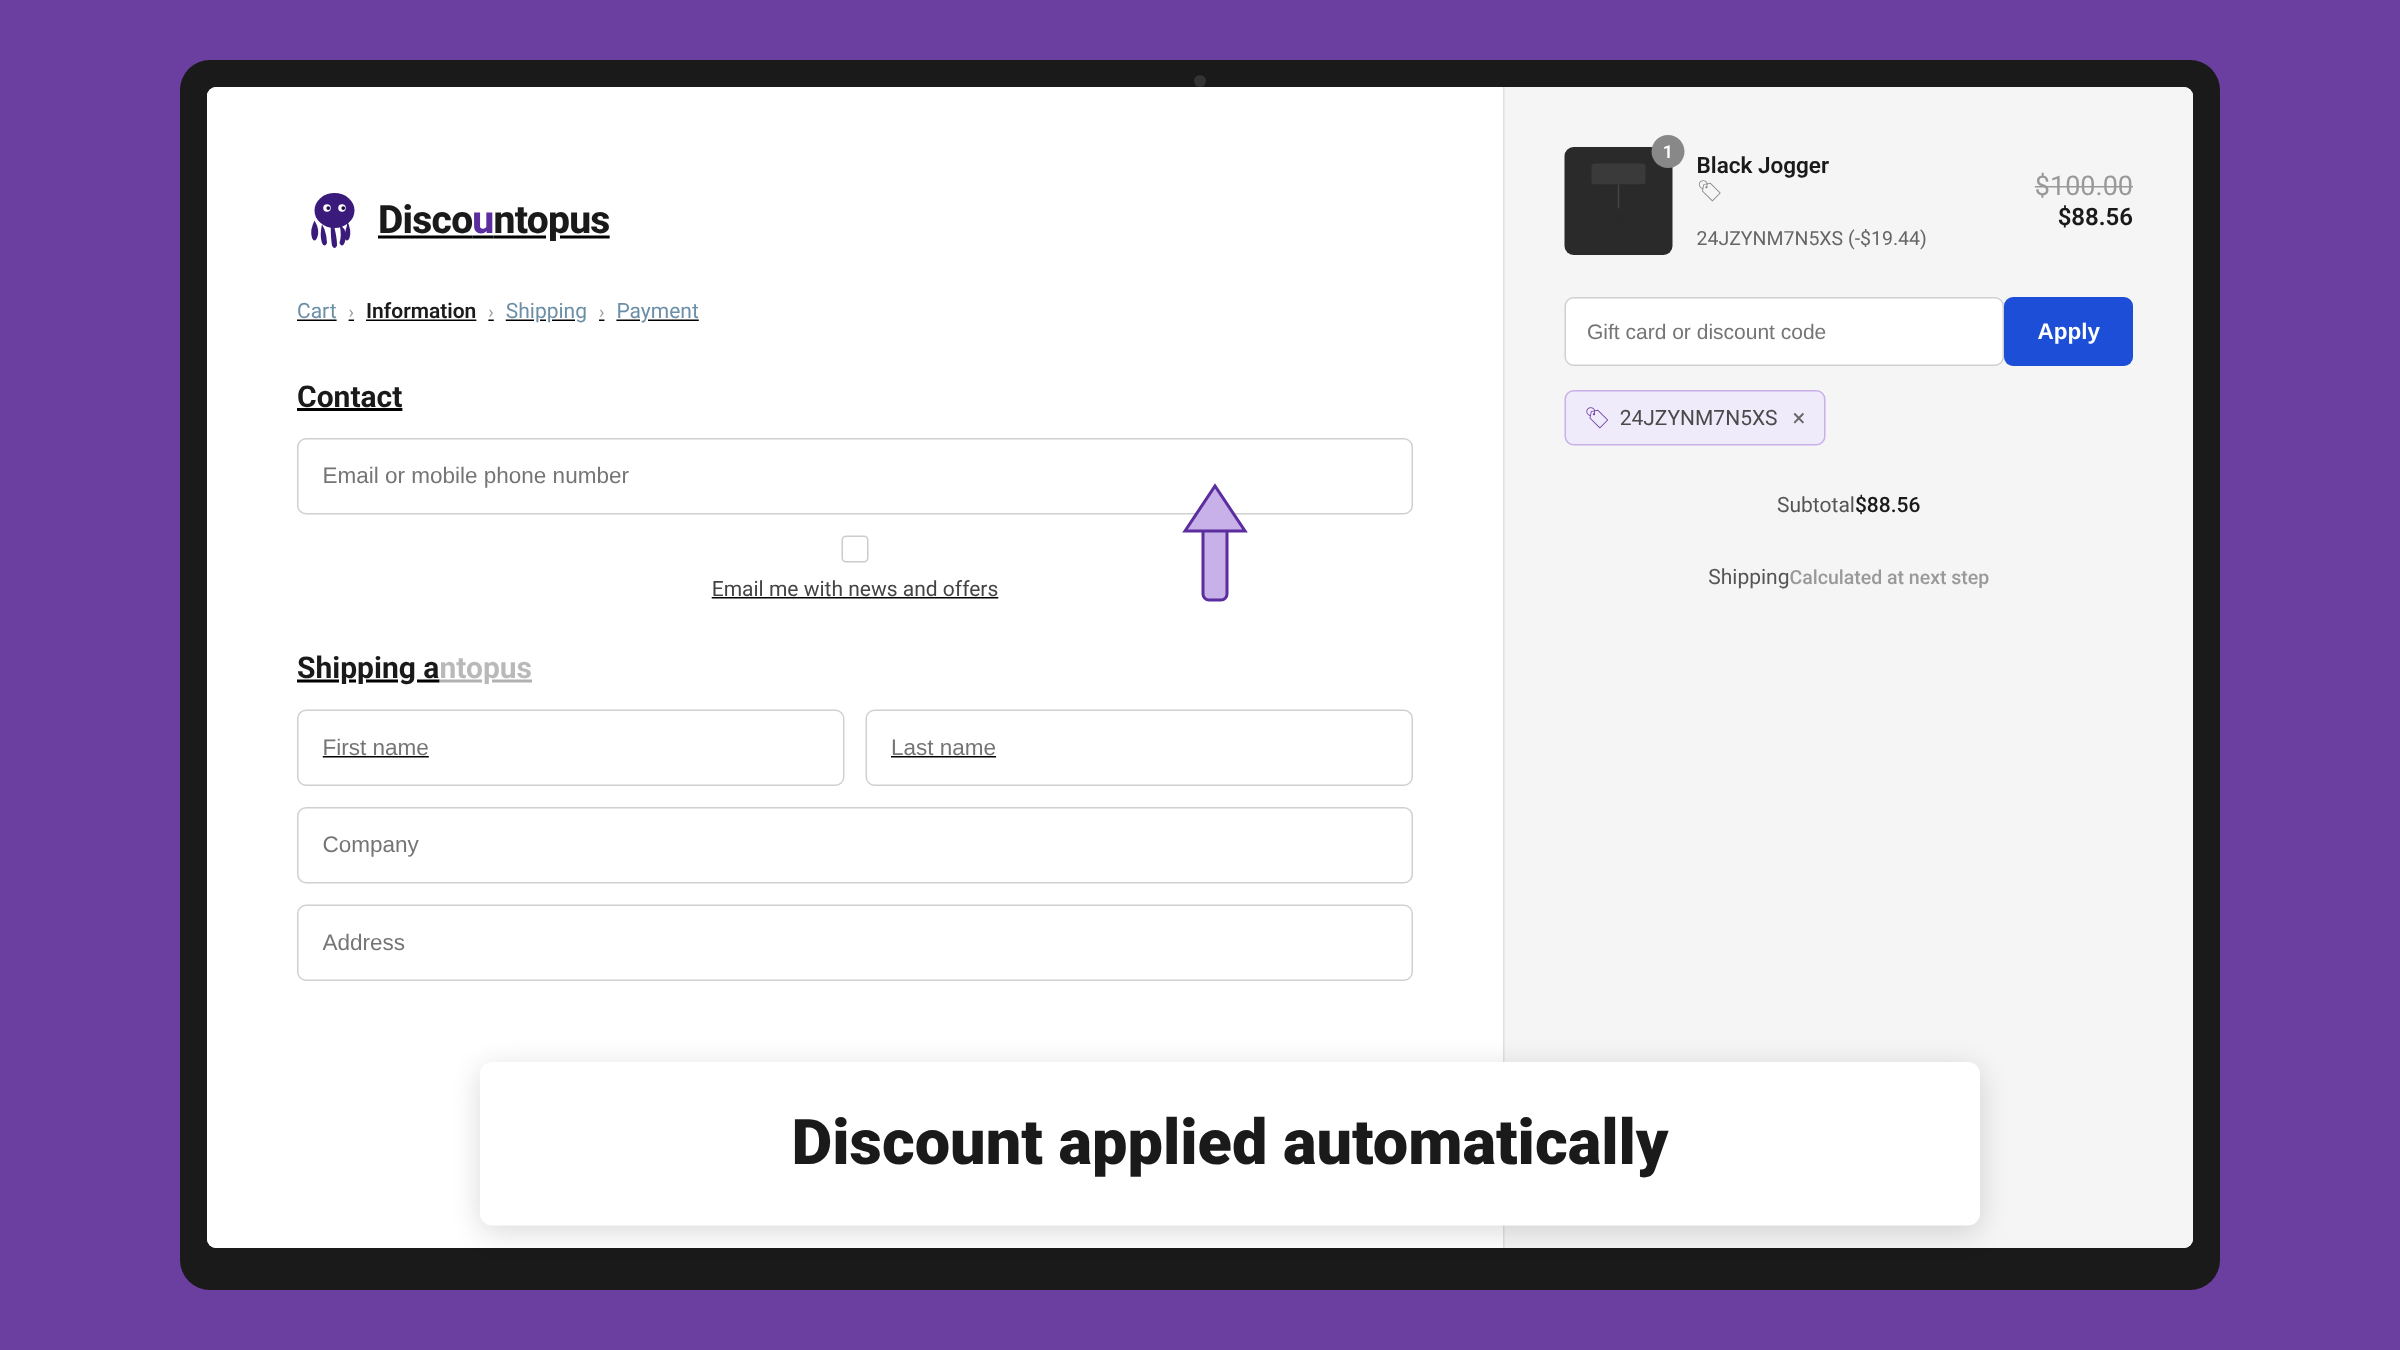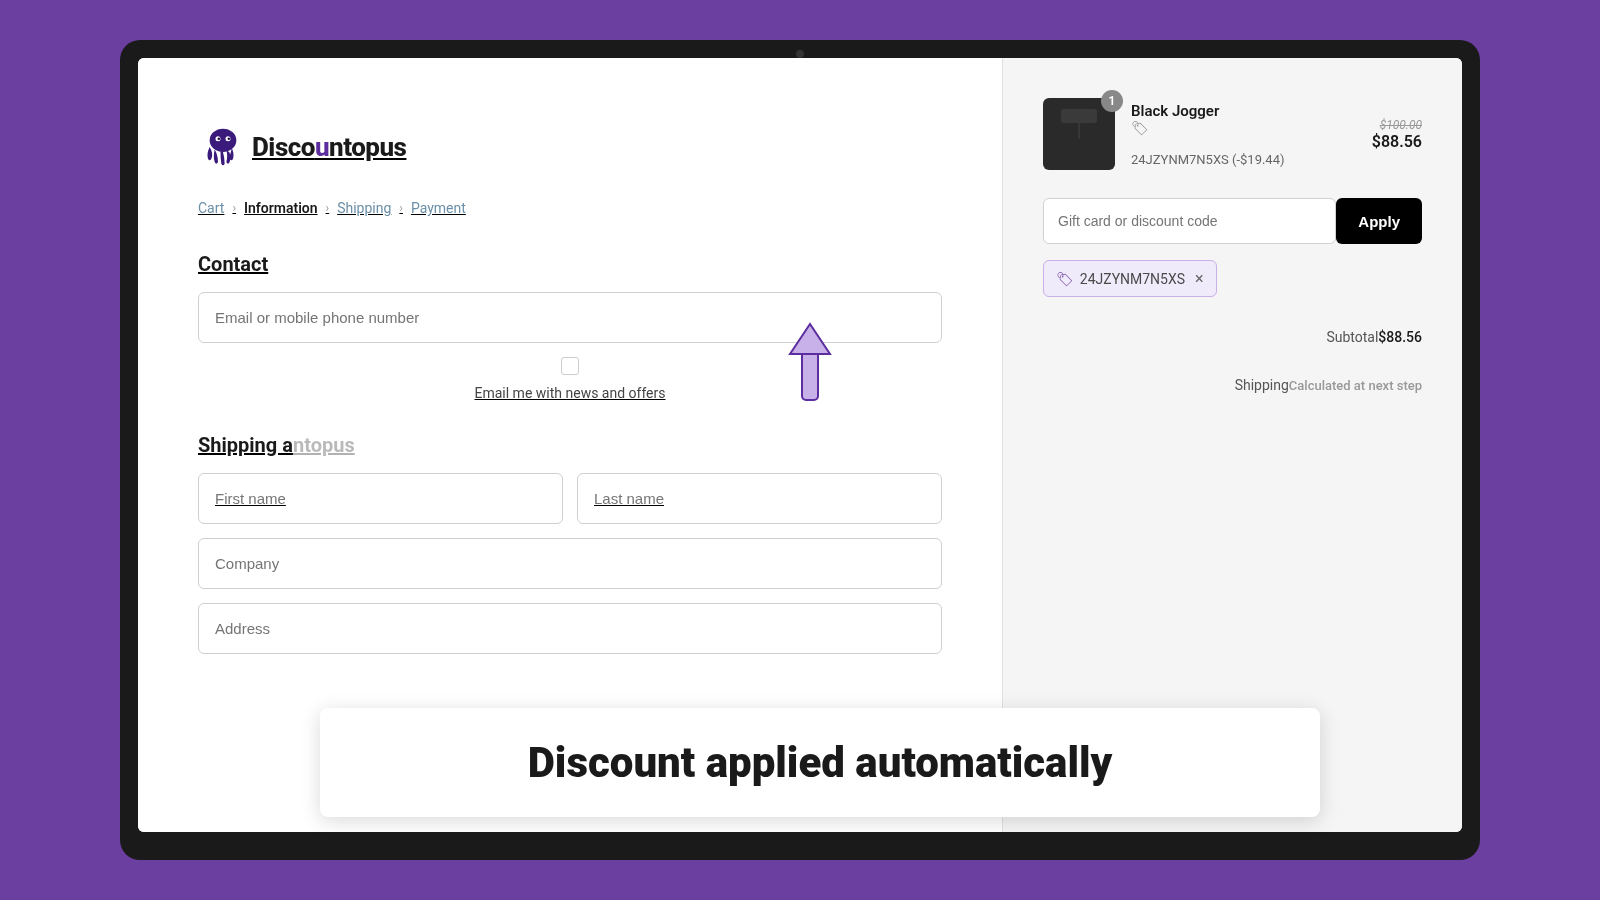--- a/index.html
+++ b/index.html
@@ -224,24 +224,23 @@
       font-size: 13px;
       color: #666;
       margin-top: 16px;
     }
 
     .product-prices {
       text-align: right;
     }
 
     .original-price {
-      font-size: 12px;
+      font-size: 18px;
       color: #999;
       text-decoration: line-through;
-      font-style: italic;
     }
 
     .discounted-price {
       font-size: 16px;
       font-weight: 600;
       color: #1a1a1a;
     }
 
     
     .discount-row {
@@ -254,21 +253,21 @@
       border: 1px solid #d0d0d0;
       border-radius: 6px;
       padding: 14px 14px;
       font-size: 14px;
       color: #999;
       background: white;
       outline: none;
     }
 
     .apply-button {
-      background: #000000;
+      background: #1d4ed8;
       color: white;
       border: none;
       border-radius: 6px;
       padding: 14px 22px;
       font-size: 15px;
       font-weight: 600;
       cursor: pointer;
       text-align: right;
     }
 
@@ -300,21 +299,21 @@
     .tag-remove {
       color: #666;
       cursor: pointer;
       font-size: 16px;
       margin-left: 4px;
     }
 
     
     .summary-line {
       display: flex;
-      justify-content: flex-end;
+      justify-content: center;
       align-items: center;
       margin-bottom: 10px;
       margin-top: 32px;
     }
 
     .summary-label {
       font-size: 14px;
       color: #555;
     }
 

